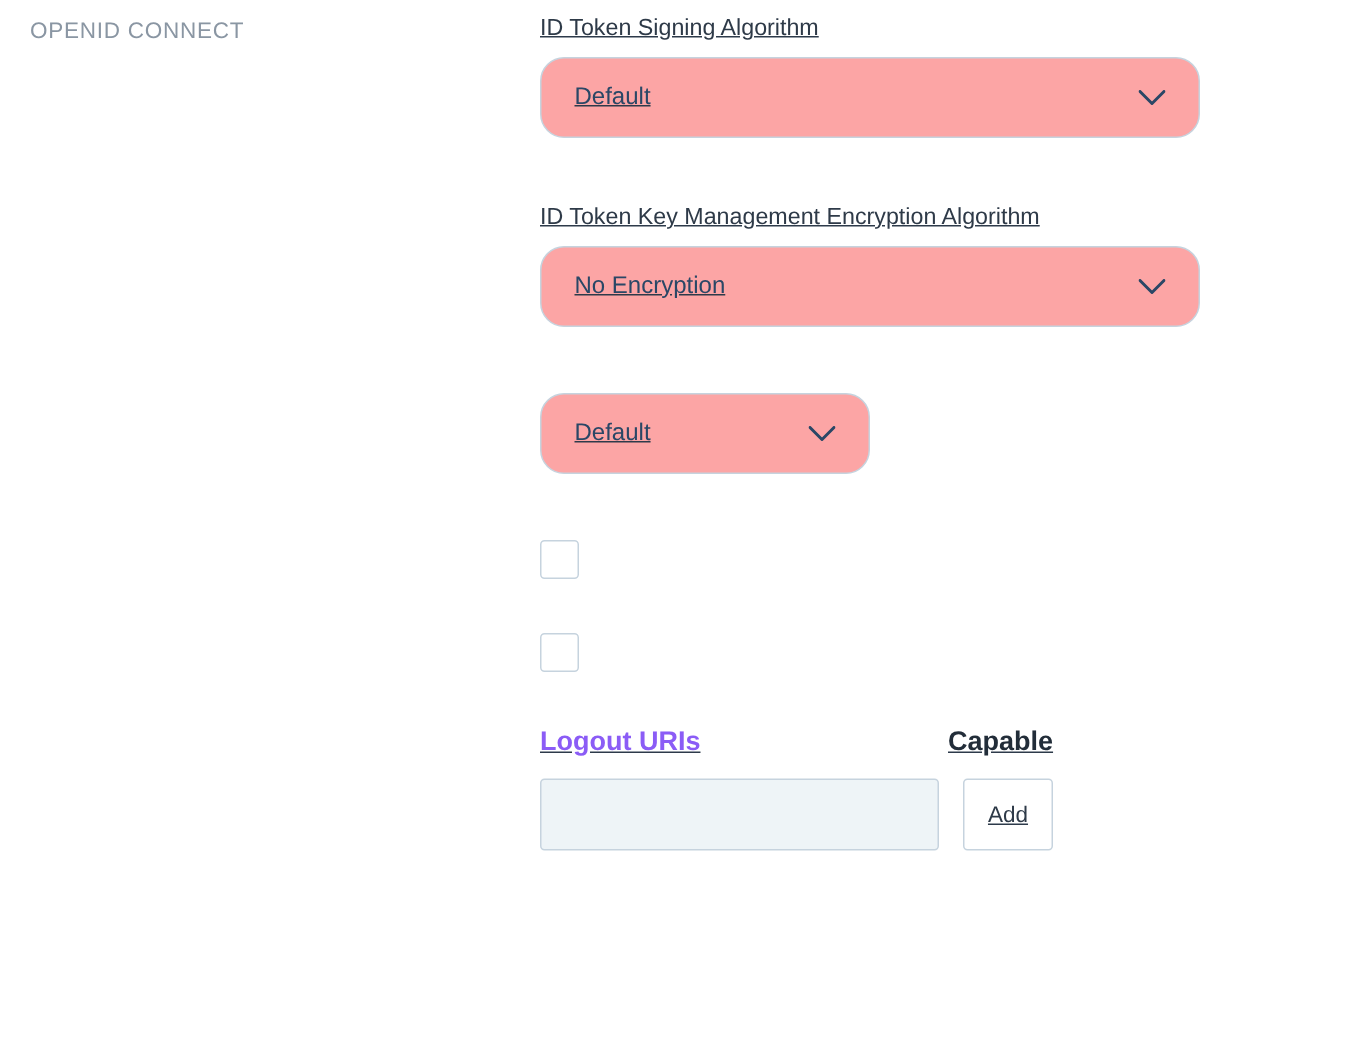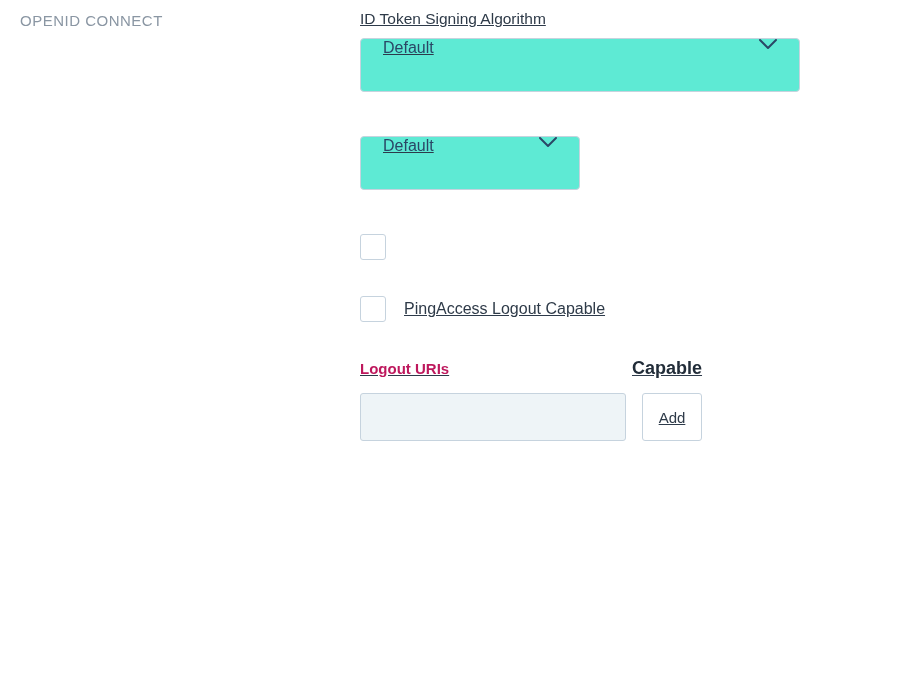--- a/index.html
+++ b/index.html
@@ -32,24 +32,25 @@
   .field-block {
     margin-bottom: 44px;
   }
   .field-label {
     font-size: 15.5px;
     color: #2e3a48;
     margin-bottom: 10px;
   }
   .select {
     display: flex;
+    align-items: center;
     justify-content: space-between;
-    background: #5eead4;
+    background: #fca5a5;
     border: 1px solid #c6d3de;
-    border-radius: 4px;
+    border-radius: 16px;
     height: 54px;
     padding: 0 22px;
     width: 440px;
     cursor: pointer;
   }
   .select.small {
     width: 220px;
   }
   .select-value {
     color: #2a4766;
@@ -82,23 +83,23 @@
   .uri-section {
     margin-top: 30px;
   }
   .uri-header {
     display: flex;
     align-items: baseline;
     justify-content: space-between;
     margin-bottom: 14px;
   }
   .uri-title {
-    font-size: 15px;
+    font-size: 18px;
     font-weight: 600;
-    color: #be185d;
+    color: #8b5cf6;
   }
   .uri-action-header {
     font-size: 18px;
     font-weight: 600;
     color: #222d39;
     width: 70px;
     text-align: left;
   }
   .uri-row {
     display: flex;
@@ -142,39 +143,49 @@
       <div class="select">
         <span class="select-value">Default</span>
         <span class="chevron">
           <svg width="18" height="11" viewBox="0 0 18 11">
               <path d="M1 1 L9 9 L17 1" fill="none" stroke="#2a4766" stroke-width="2" stroke-linecap="round" stroke-linejoin="round"></path>
             </svg>
         </span>
       </div>
     </div>
 
+    <div class="field-block">
+      <div class="field-label">ID Token Key Management Encryption Algorithm</div>
+      <div class="select">
+        <span class="select-value">No Encryption</span>
+        <span class="chevron">
+          <svg width="18" height="11" viewBox="0 0 18 11">
+              <path d="M1 1 L9 9 L17 1" fill="none" stroke="#2a4766" stroke-width="2" stroke-linecap="round" stroke-linejoin="round"></path>
+            </svg>
+        </span>
+      </div>
+    </div>
 
     <div class="field-block">
       <div class="select small">
         <span class="select-value">Default</span>
         <span class="chevron">
           <svg width="18" height="11" viewBox="0 0 18 11">
               <path d="M1 1 L9 9 L17 1" fill="none" stroke="#2a4766" stroke-width="2" stroke-linecap="round" stroke-linejoin="round"></path>
             </svg>
         </span>
       </div>
     </div>
 
     <div class="checkbox-row">
       <div class="checkbox"></div>
     </div>
 
     <div class="checkbox-row">
       <div class="checkbox"></div>
-      <div class="checkbox-label">PingAccess Logout Capable</div>
     </div>
 
     <div class="uri-section">
       <div class="uri-header">
         <div class="uri-title">Logout URIs</div>
         <div class="uri-action-header">Capable</div>
       </div>
       <div class="uri-row">
         <input class="uri-input" type="text" value="" style="">
         <button class="add-btn">Add</button>

